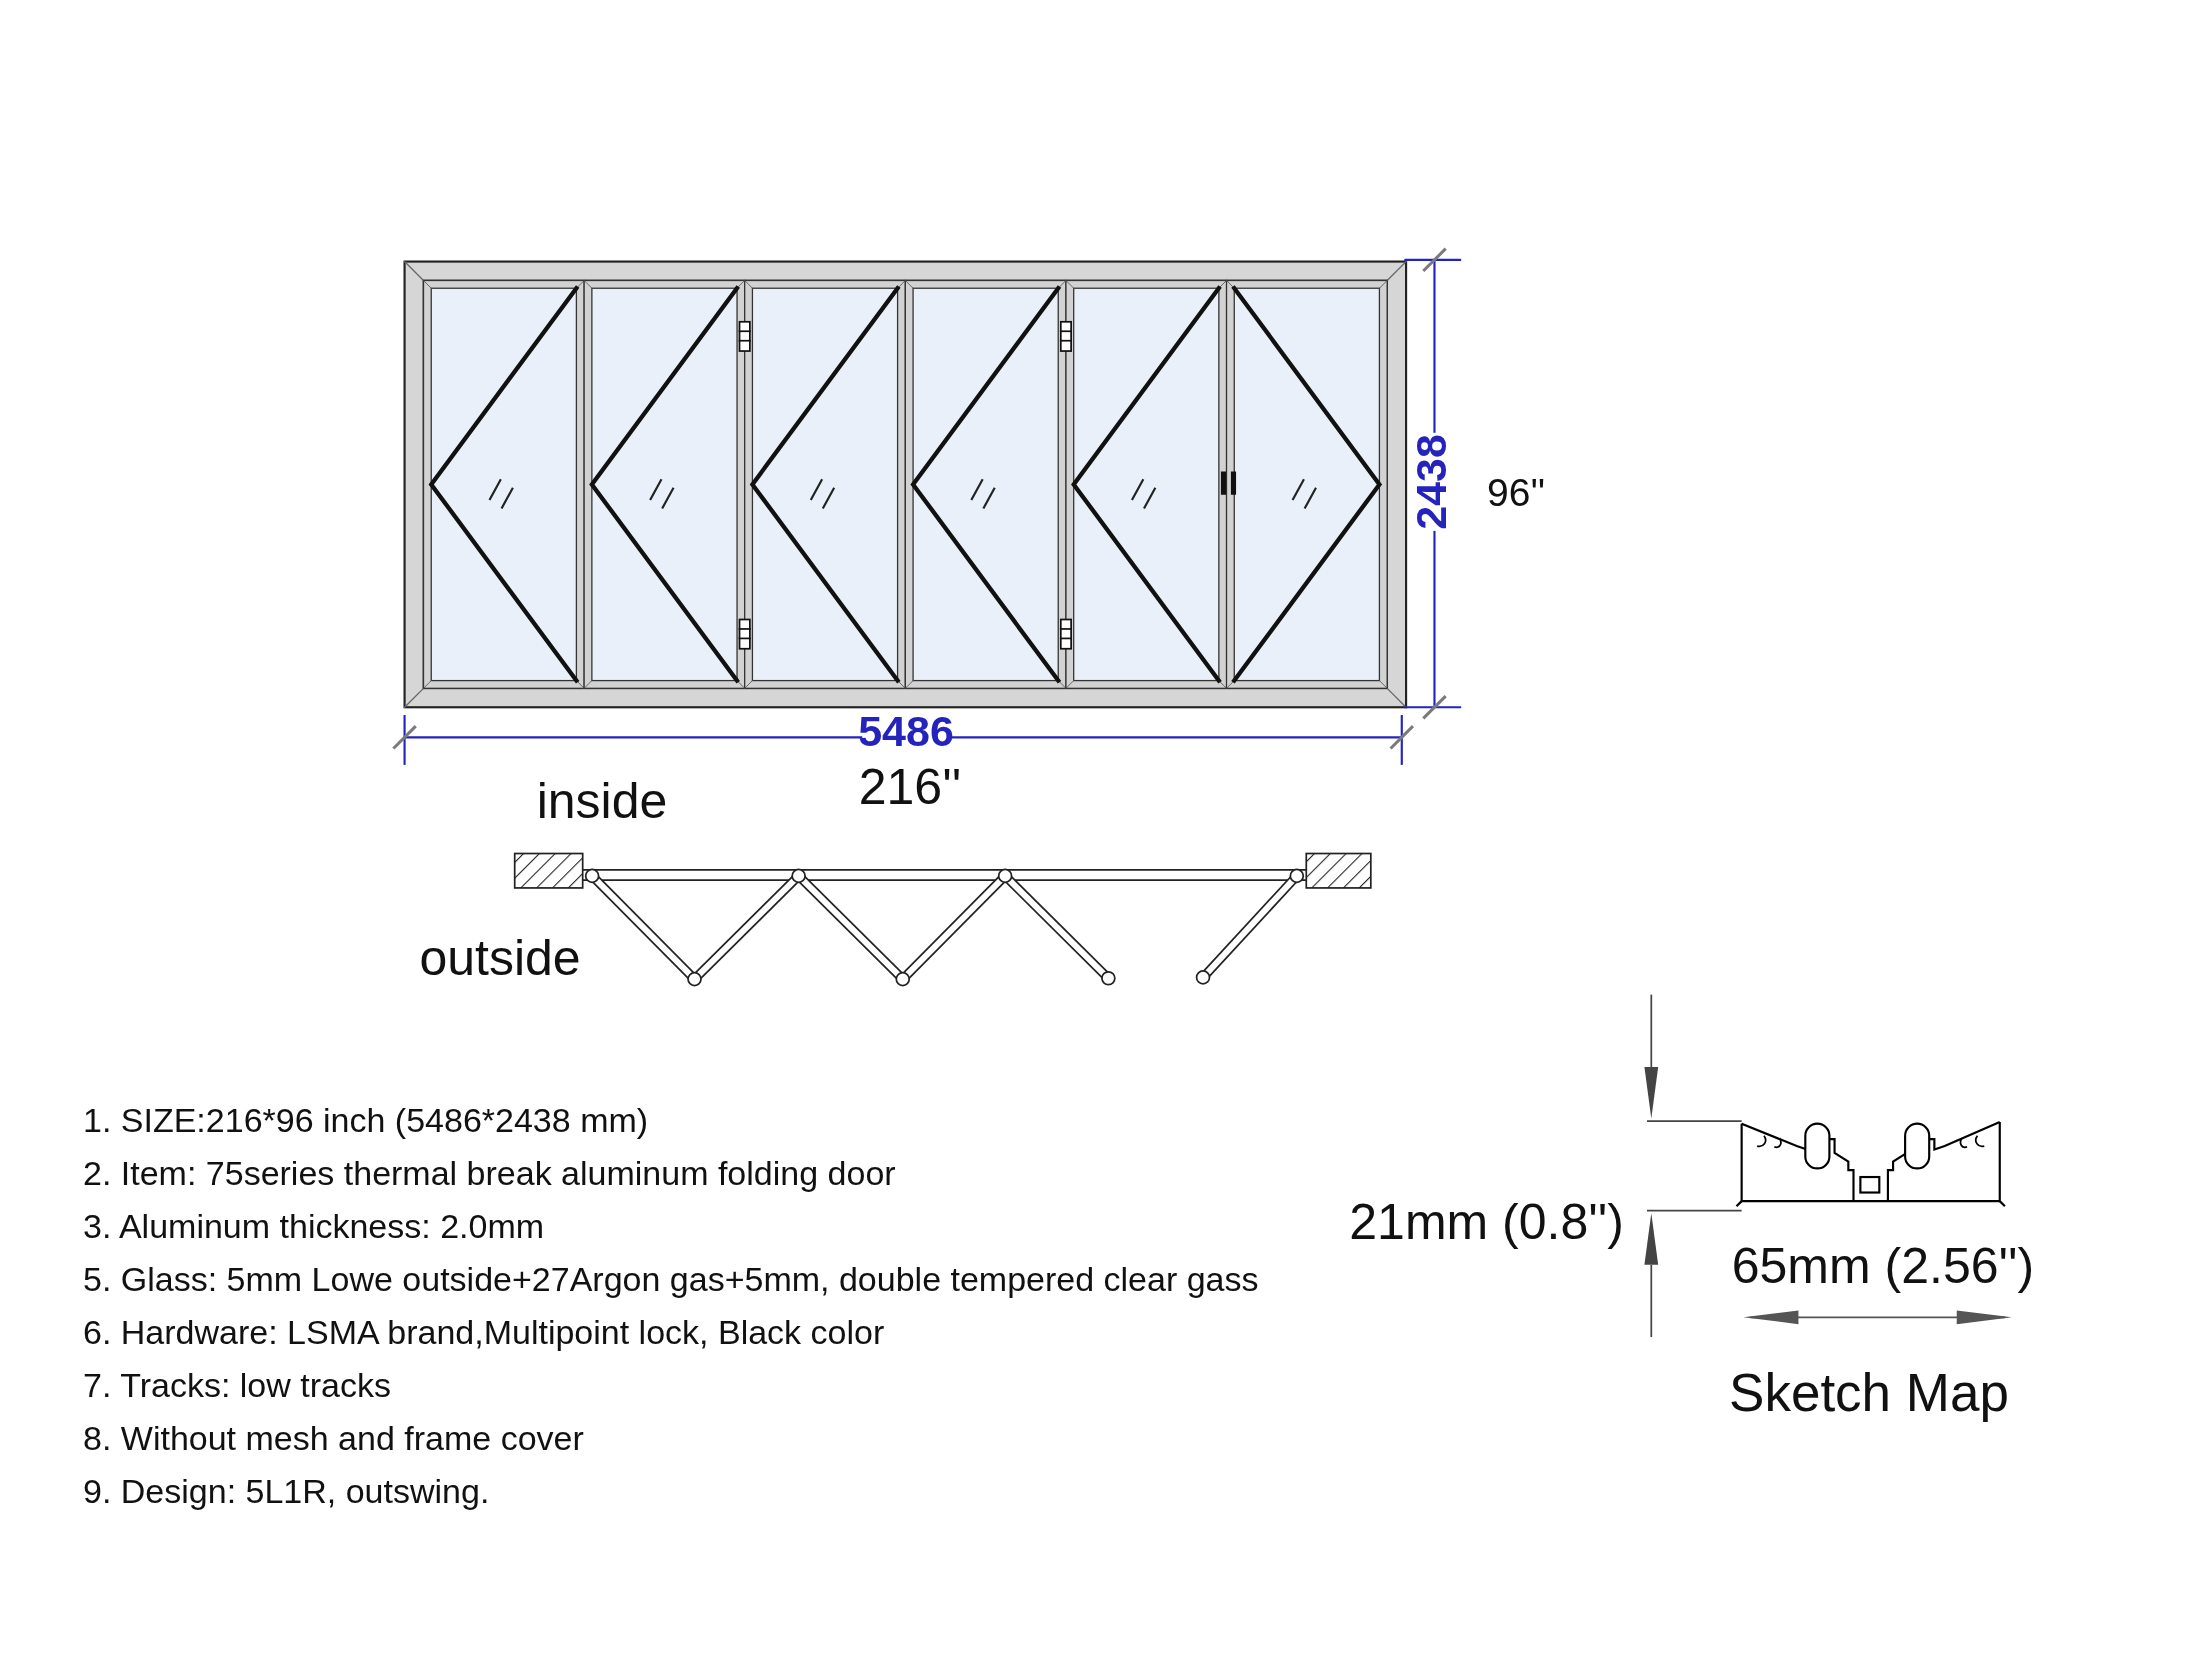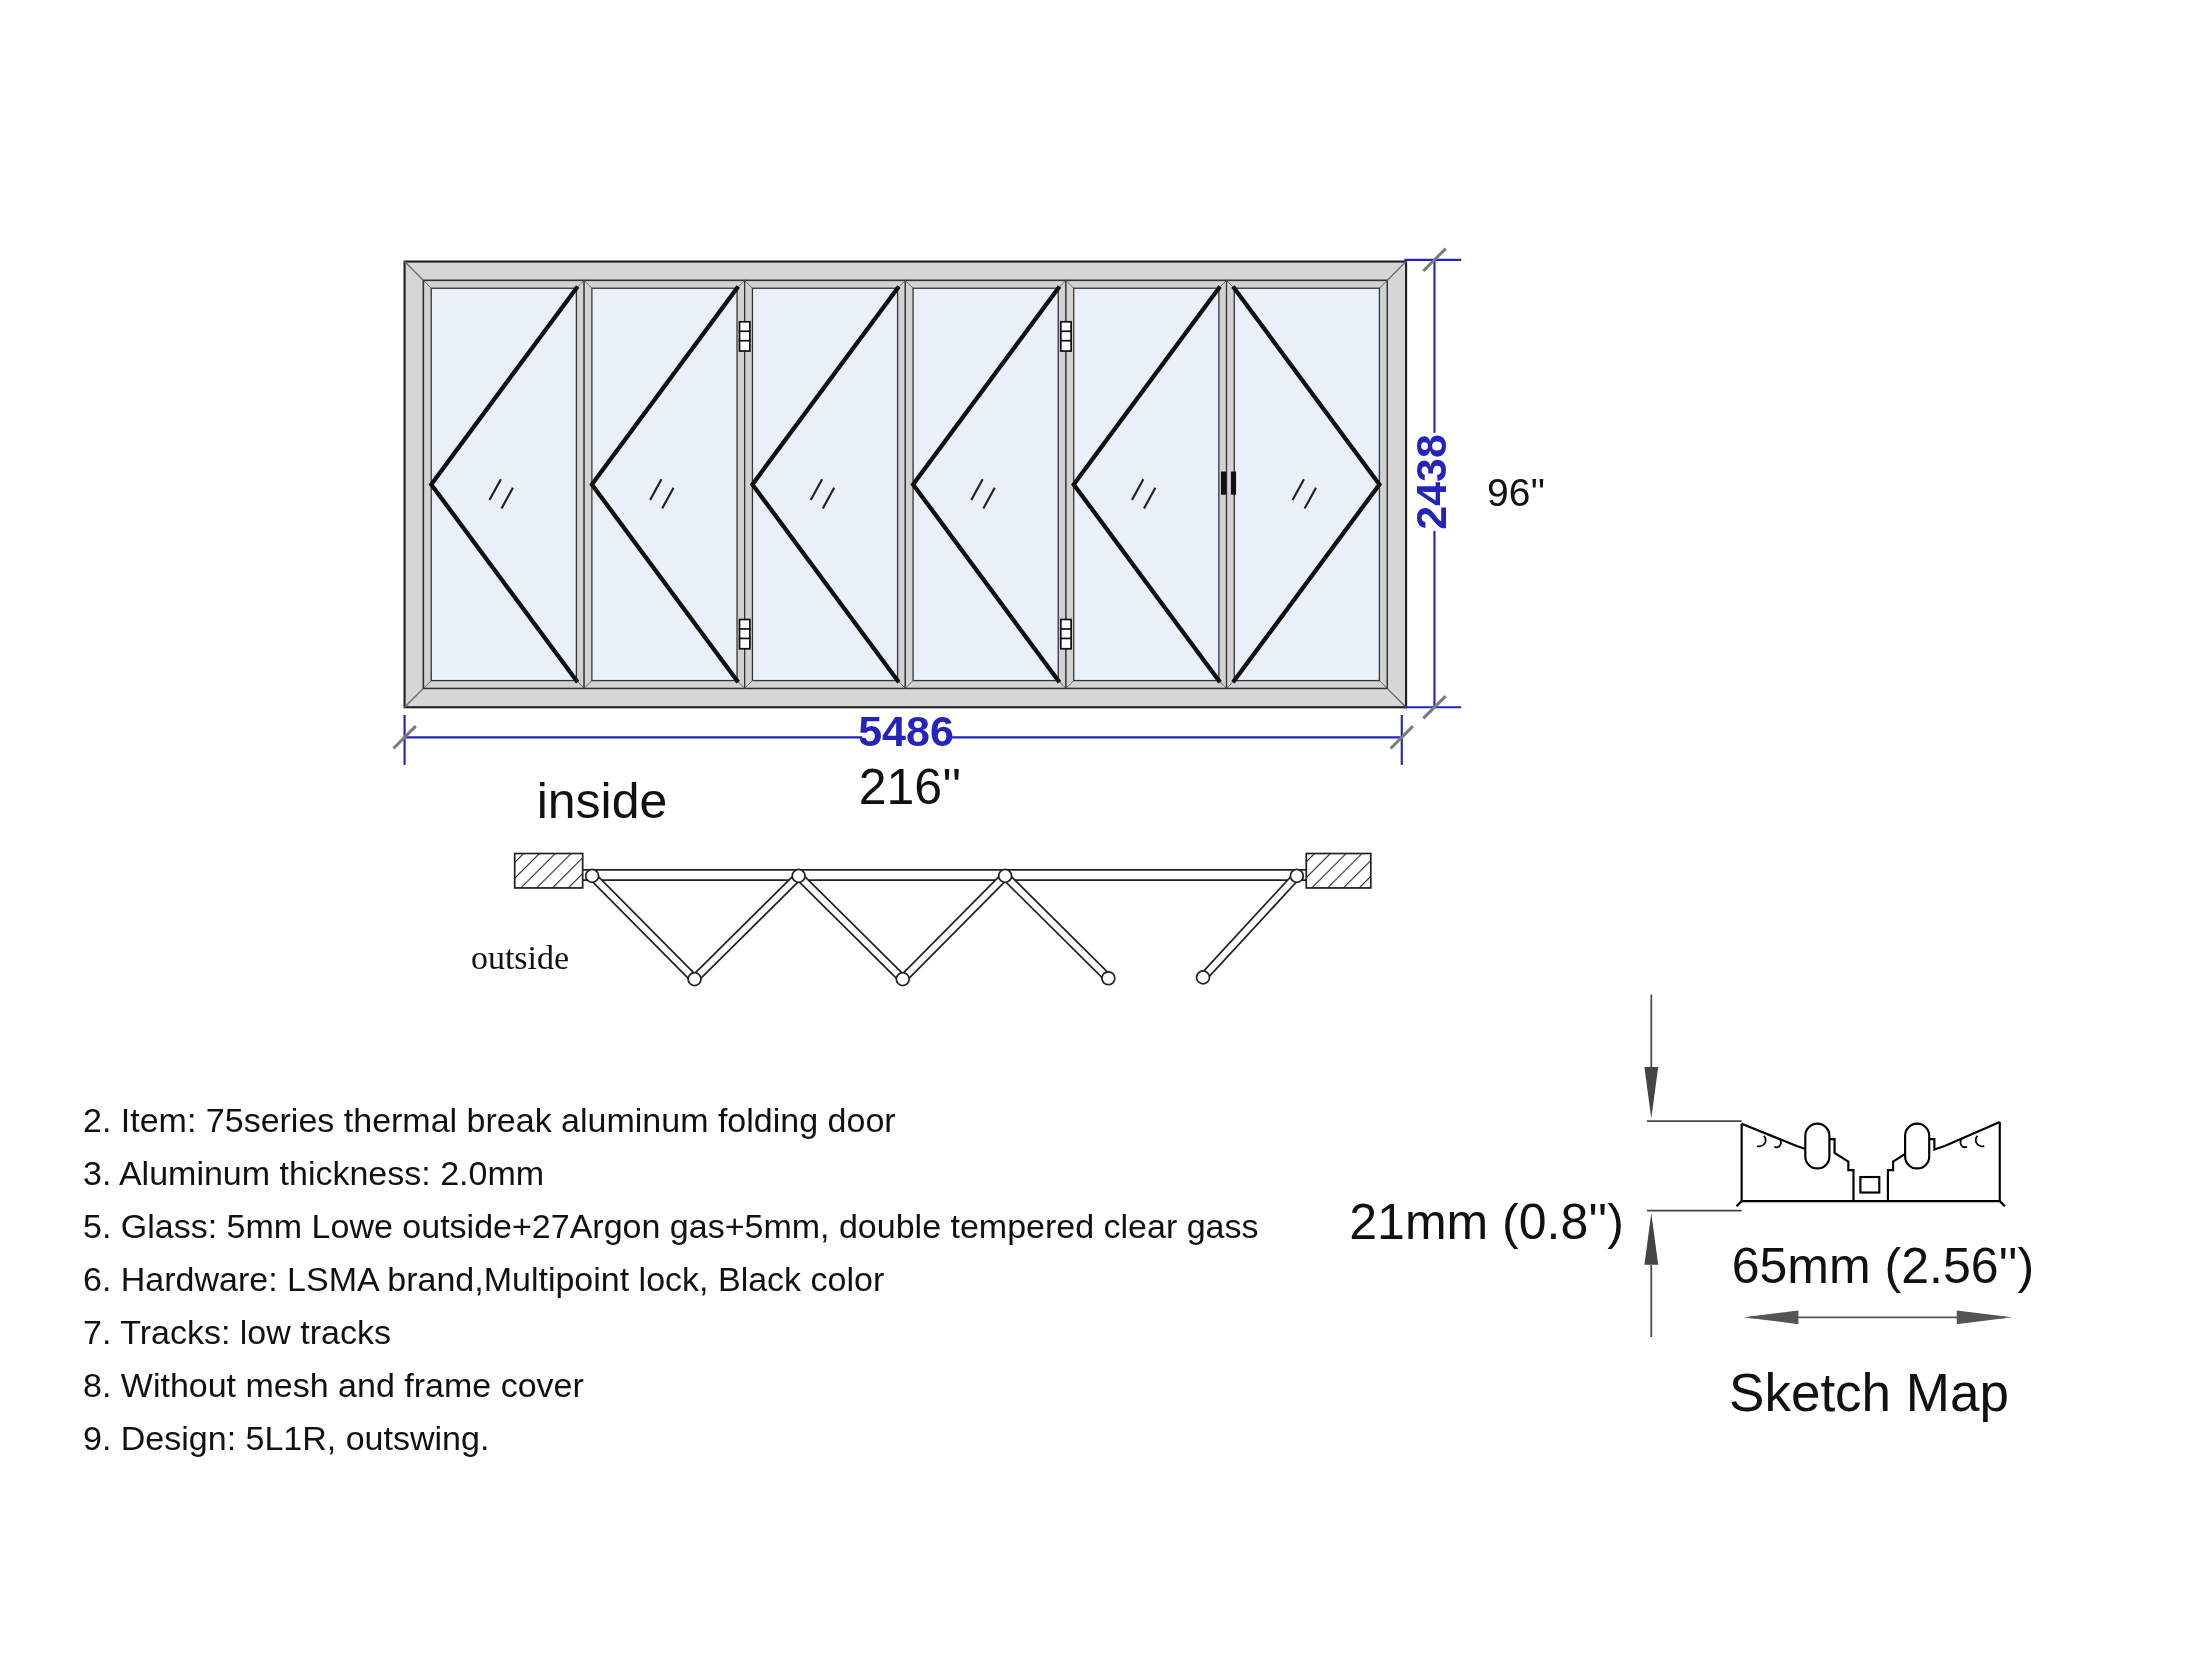--- a/index.html
+++ b/index.html
@@ -5,21 +5,21 @@
   html,body{margin:0;padding:0;background:#ffffff;}
   #page{position:relative;width:2203px;height:1658px;background:#ffffff;overflow:hidden;
         font-family:"Liberation Sans", sans-serif;color:#111;}
   #linework{position:absolute;left:0;top:0;}
   .t{position:absolute;white-space:nowrap;color:#111;}
   .blue{color:#2424bd;font-weight:600;}
   .ctr{transform:translateX(-50%);}
   .dim-w-mm{left:906px;top:709px;font-size:43px;line-height:45px;}
   .dim-w-in{left:910px;top:761px;font-size:50px;line-height:52px;}
   .lbl-inside{left:602px;top:775px;font-size:50px;line-height:52px;}
-  .lbl-outside{left:520px;top:932px;font-size:34px;line-height:52px;font-family:Liberation Serif, serif;}
+  .lbl-outside{left:500px;top:932px;font-size:50px;line-height:52px;}
   .dim-h-mm{left:1431px;top:482px;font-size:43px;line-height:43px;
             transform:translate(-50%,-50%) rotate(-90deg);}
   .dim-h-in{left:1487px;top:465px;font-size:39px;line-height:55px;}
   .dim-track-h{left:1297px;top:1196px;width:327px;text-align:right;font-size:50px;line-height:52px;}
   .dim-track-w{left:1883px;top:1240px;font-size:50px;line-height:52px;}
   .sketch-title{left:1869px;top:1365px;font-size:53px;line-height:55px;}
   #specs{position:absolute;left:83px;top:1094px;font-size:34px;line-height:53px;}
   #specs .spec-line{height:53px;}
 </style>
 </head>
@@ -262,20 +262,21 @@
   <div class="t blue dim-h-mm">2438</div>
   <div class="t dim-h-in">96''</div>
   <div class="t ctr lbl-inside">inside</div>
   <div class="t ctr lbl-outside">outside</div>
 
   <div class="t dim-track-h">21mm (0.8'')</div>
   <div class="t ctr dim-track-w">65mm (2.56'')</div>
   <div class="t ctr sketch-title">Sketch Map</div>
 
   <div id="specs">
+    <div class="spec-line">1. SIZE:216*96 inch (5486*2438 mm)</div>
     <div class="spec-line">2. Item: 75series thermal break aluminum folding door</div>
     <div class="spec-line">3. Aluminum thickness: 2.0mm</div>
     <div class="spec-line">5. Glass: 5mm Lowe outside+27Argon gas+5mm, double tempered clear gass</div>
     <div class="spec-line">6. Hardware: LSMA brand,Multipoint lock, Black color</div>
     <div class="spec-line">7. Tracks: low tracks</div>
     <div class="spec-line">8. Without mesh and frame cover</div>
     <div class="spec-line">9. Design: 5L1R, outswing.</div>
   </div>
 </div>
 

